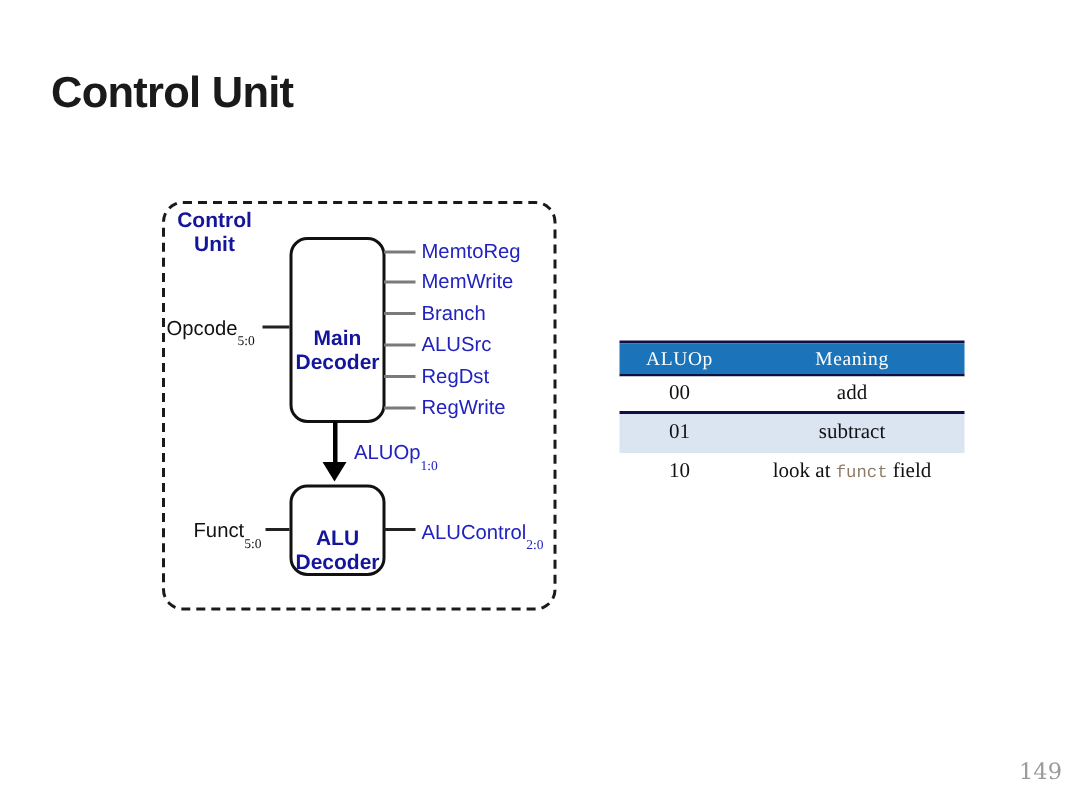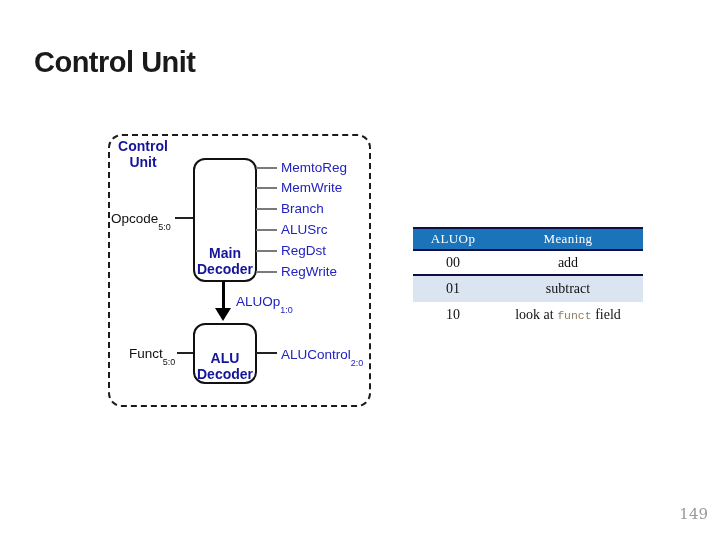--- a/index.html
+++ b/index.html
@@ -35,28 +35,28 @@
     position:absolute;left:110px;top:138px;width:66px;
     text-align:center;font-size:14px;font-weight:700;line-height:16px;
     color:var(--diagram-navy);
   }
   .decoder-box{
     position:absolute;background:#ffffff;border:2px solid #111111;border-radius:12px;
     display:flex;flex-direction:column;align-items:center;
     font-size:14px;font-weight:700;line-height:16px;color:var(--diagram-navy);
     text-align:center;
   }
-  .main-box{left:193px;top:158px;width:64px;height:124px;justify-content:flex-start;padding-top:85px;}
+  .main-box{left:193px;top:158px;width:64px;height:124px;justify-content:flex-start;padding-top:57px;}
   .alu-box{left:193px;top:323px;width:64px;height:61px;justify-content:flex-end;}
   .sig-line{position:absolute;left:256px;width:21px;height:2px;background:var(--line-gray);}
   .sig-label{position:absolute;left:281px;font-size:13.5px;line-height:15px;color:var(--diagram-blue);white-space:nowrap;}
   .io-line{position:absolute;height:2px;background:var(--line-dark);}
   .io-label{position:absolute;font-size:13.5px;line-height:15px;color:#111111;white-space:nowrap;}
   .io-label.blue{color:var(--diagram-blue);}
-  .io-label sub{font-size:9px;line-height:9px;position:relative;bottom:-3px;}
+  .io-label sub{font-size:9px;line-height:9px;position:relative;bottom:-3px;font-family:Liberation Serif, serif;}
   .v-arrow-line{position:absolute;left:222px;top:281px;width:3px;height:29px;background:#000000;}
   .v-arrow-head{
     position:absolute;left:215px;top:308px;width:0;height:0;
     border-left:8px solid transparent;border-right:8px solid transparent;
     border-top:13px solid #000000;
   }
   
   .alu-table{
     position:absolute;left:413px;top:227px;width:230px;
     font-family:"Liberation Serif",serif;font-size:14px;color:#111111;

